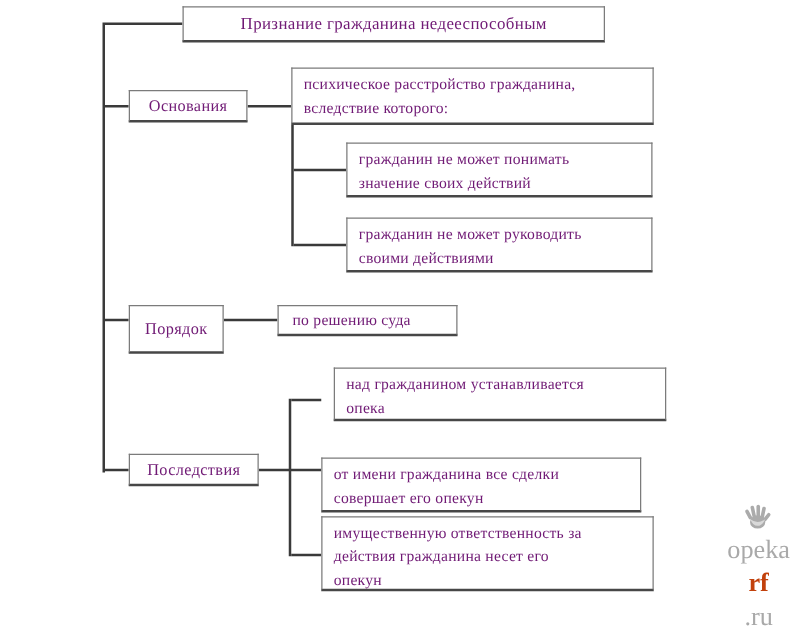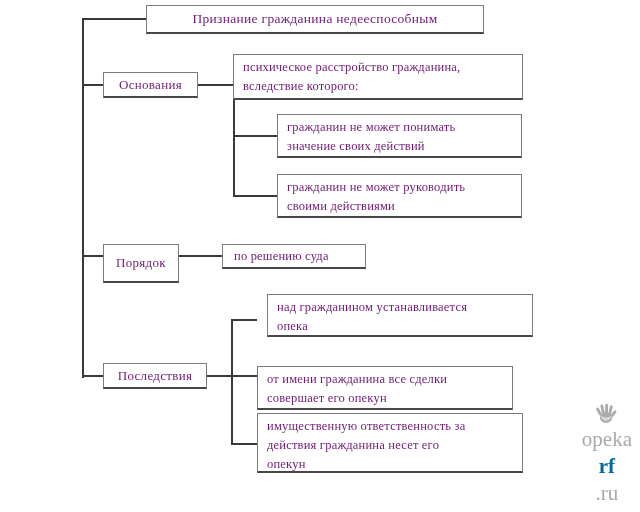--- a/index.html
+++ b/index.html
@@ -27,21 +27,21 @@
   .h{height:2px;}
   .v{width:2px;}
   #title-box{font-size:13.5px;letter-spacing:0.3px;}
   .branch-label{font-size:13px;letter-spacing:0.3px;}
   #watermark{
     position:absolute;right:8px;bottom:6px;
     display:flex;align-items:center;gap:2px;
     font-family:Liberation Serif, serif;
     font-size:21px;color:#a9a9a9;flex-direction:column;
   }
-  #watermark .wm-bold{font-weight:bold;color:#0369a1;}
+  #watermark .wm-bold{font-weight:bold;color:#c2410c;}
 </style>
 </head>
 <body>
 
 <div id="stage">
 
   <div class="conn v" style="left:82px;top:18px;height:360px;"></div>
   <div class="conn h" style="left:84px;top:18px;width:62px;"></div>
   <div class="conn h" style="left:84px;top:84px;width:19px;"></div>
   <div class="conn h" style="left:198px;top:84px;width:35px;"></div>

